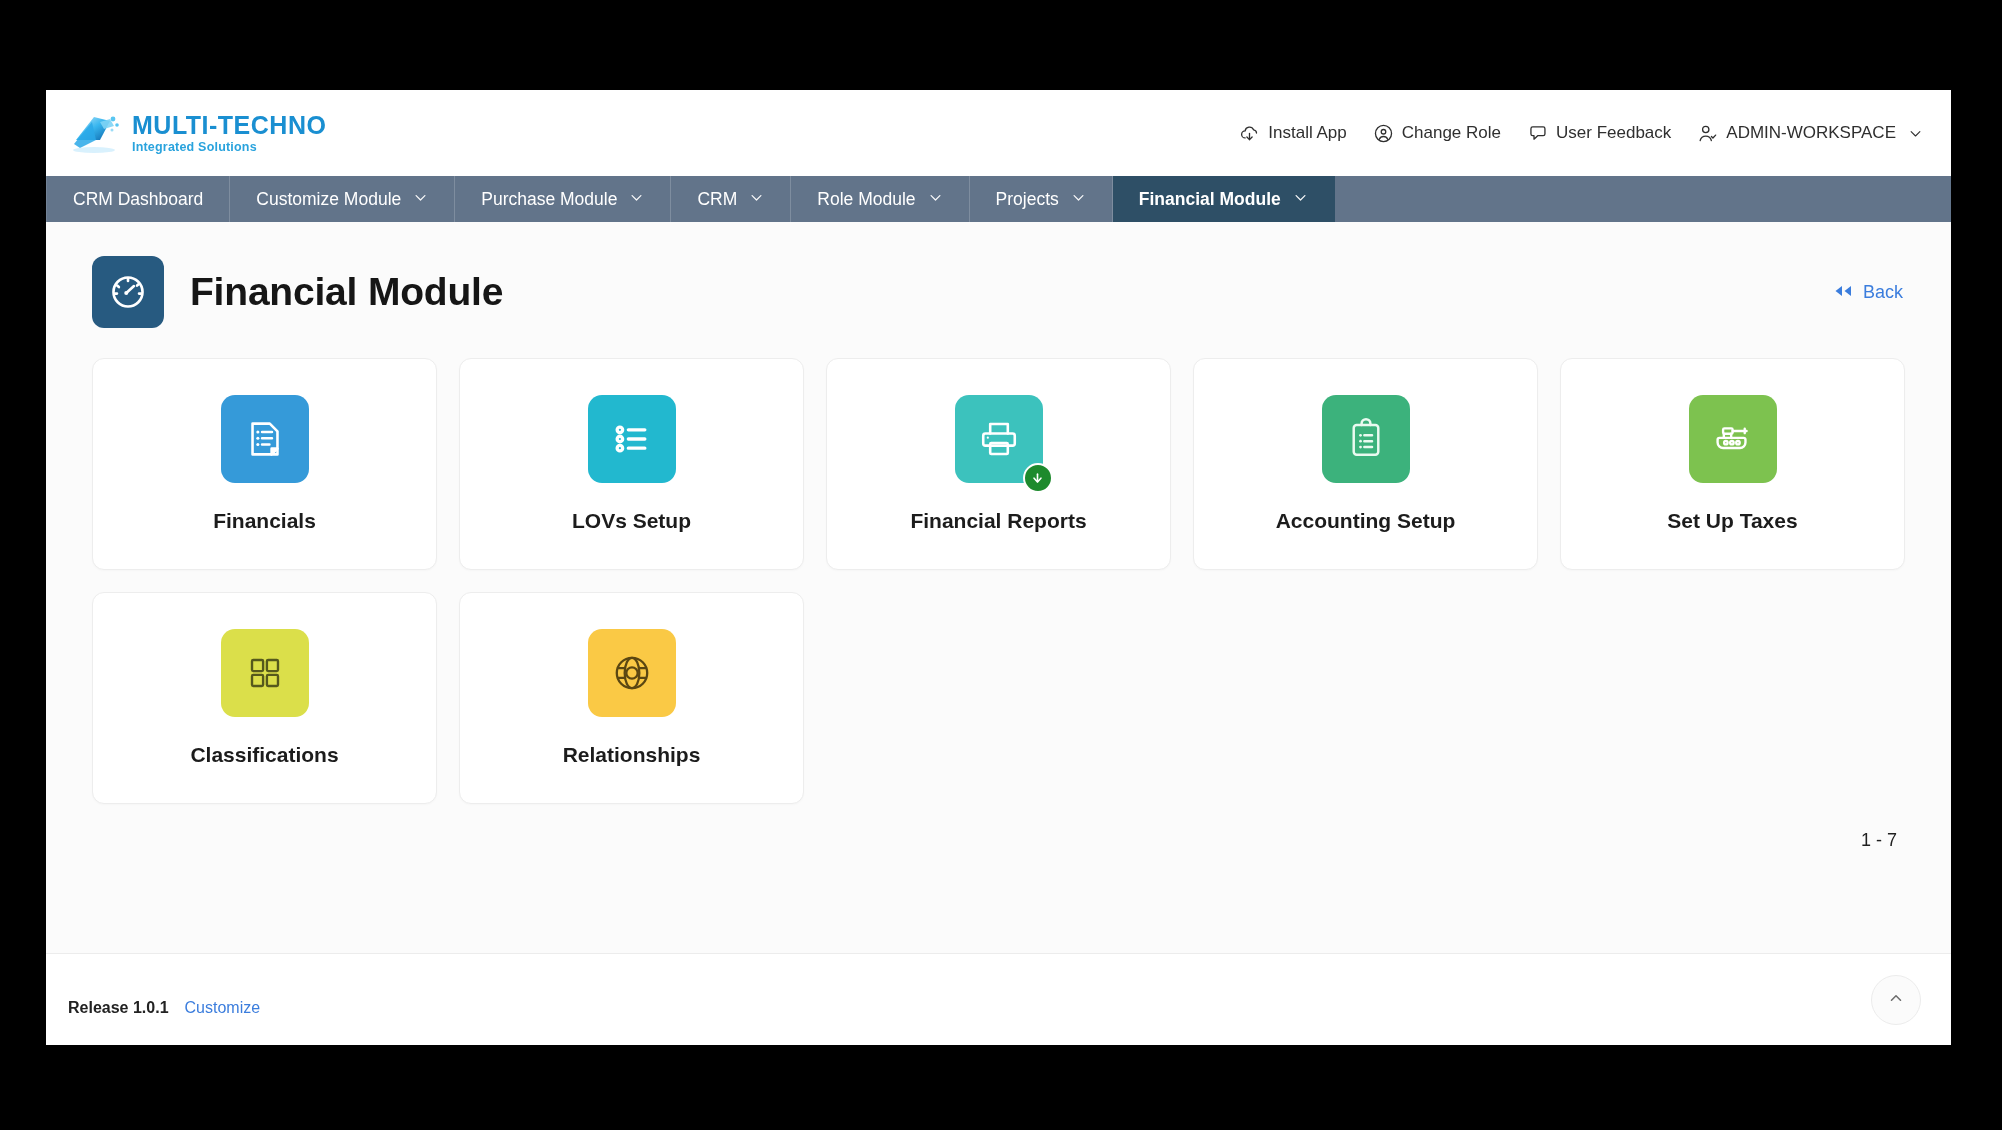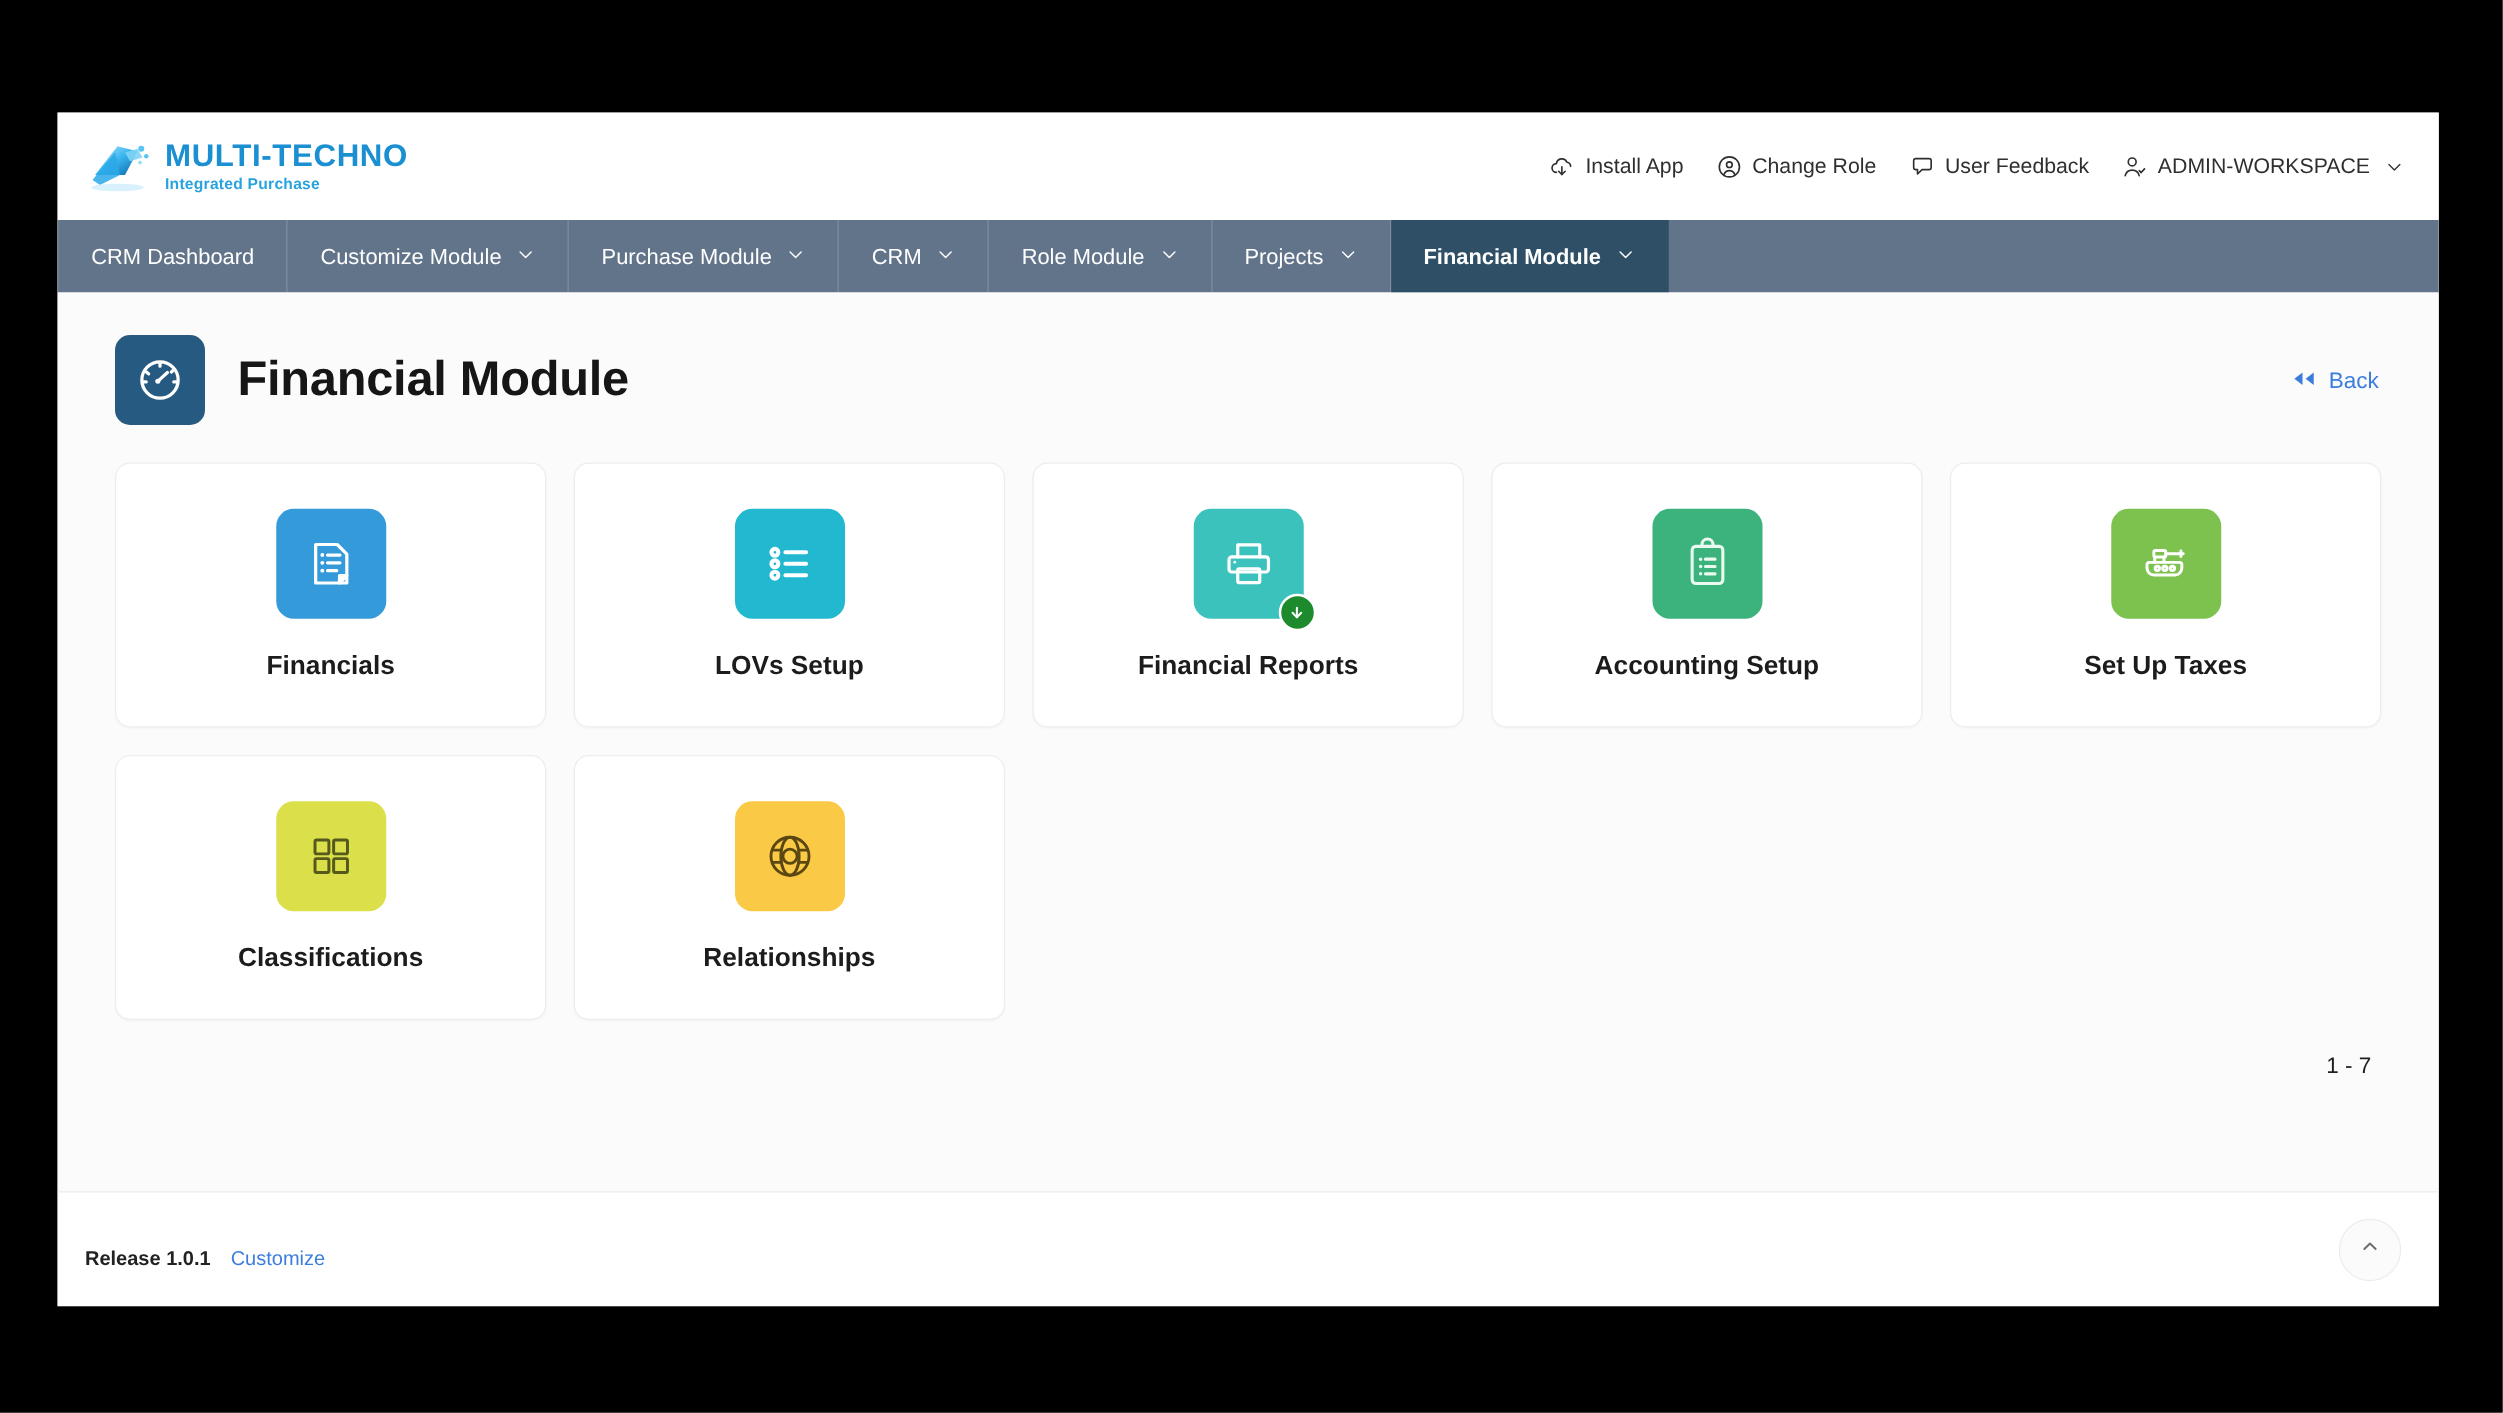--- a/index.html
+++ b/index.html
@@ -66,21 +66,21 @@
     font-size: 17px;
     color: #2f2f2f;
     cursor: pointer;
     white-space: nowrap;
   }
   .hact svg { display: block; }
   .chev-sm { margin-left: 4px; }
 
   
   .navbar {
-    height: 58px;
+    height: 46px;
     background: #62748a;
     display: flex;
     align-items: stretch;
     flex: 0 0 auto;
   }
 
   .navitem {
     display: flex;
     align-items: center;
     gap: 12px;
@@ -256,21 +256,21 @@
         <path d="M6 30 L24 7 L40 11 L30 30 Z" fill="url(#lg1)"></path>
         <path d="M4 34 L22 12 L26 30 L10 38 Z" fill="#2aa8e8" opacity="0.85"></path>
         <path d="M30 12 L40 9 L44 16 L34 19 Z" fill="#7fd4f5" opacity="0.9"></path>
         <circle cx="43" cy="9" r="2.4" fill="#59c6f2"></circle>
         <circle cx="47" cy="15" r="1.8" fill="#59c6f2"></circle>
         <circle cx="42" cy="20" r="1.5" fill="#9bdcf7"></circle>
         <ellipse cx="24" cy="40" rx="21" ry="3" fill="#cfeefc" opacity="0.8"></ellipse>
       </svg>
       <div class="brand-text">
         <div class="brand-title">MULTI-TECHNO</div>
-        <div class="brand-sub">Integrated Purchase</div>
+        <div class="brand-sub">Integrated Solutions</div>
       </div>
     </div>
 
     <div class="header-actions">
 
       <div class="hact">
         <span>
           <svg width="21" height="21" viewBox="0 0 24 24" fill="none" stroke="#2f2f2f" stroke-width="1.5" stroke-linecap="round" stroke-linejoin="round">
             <path d="M7 17a4 4 0 0 1 0-8 5 5 0 0 1 9.6-1.2A3.8 3.8 0 0 1 20 11.5"></path>
             <path d="M12 12v7"></path>

